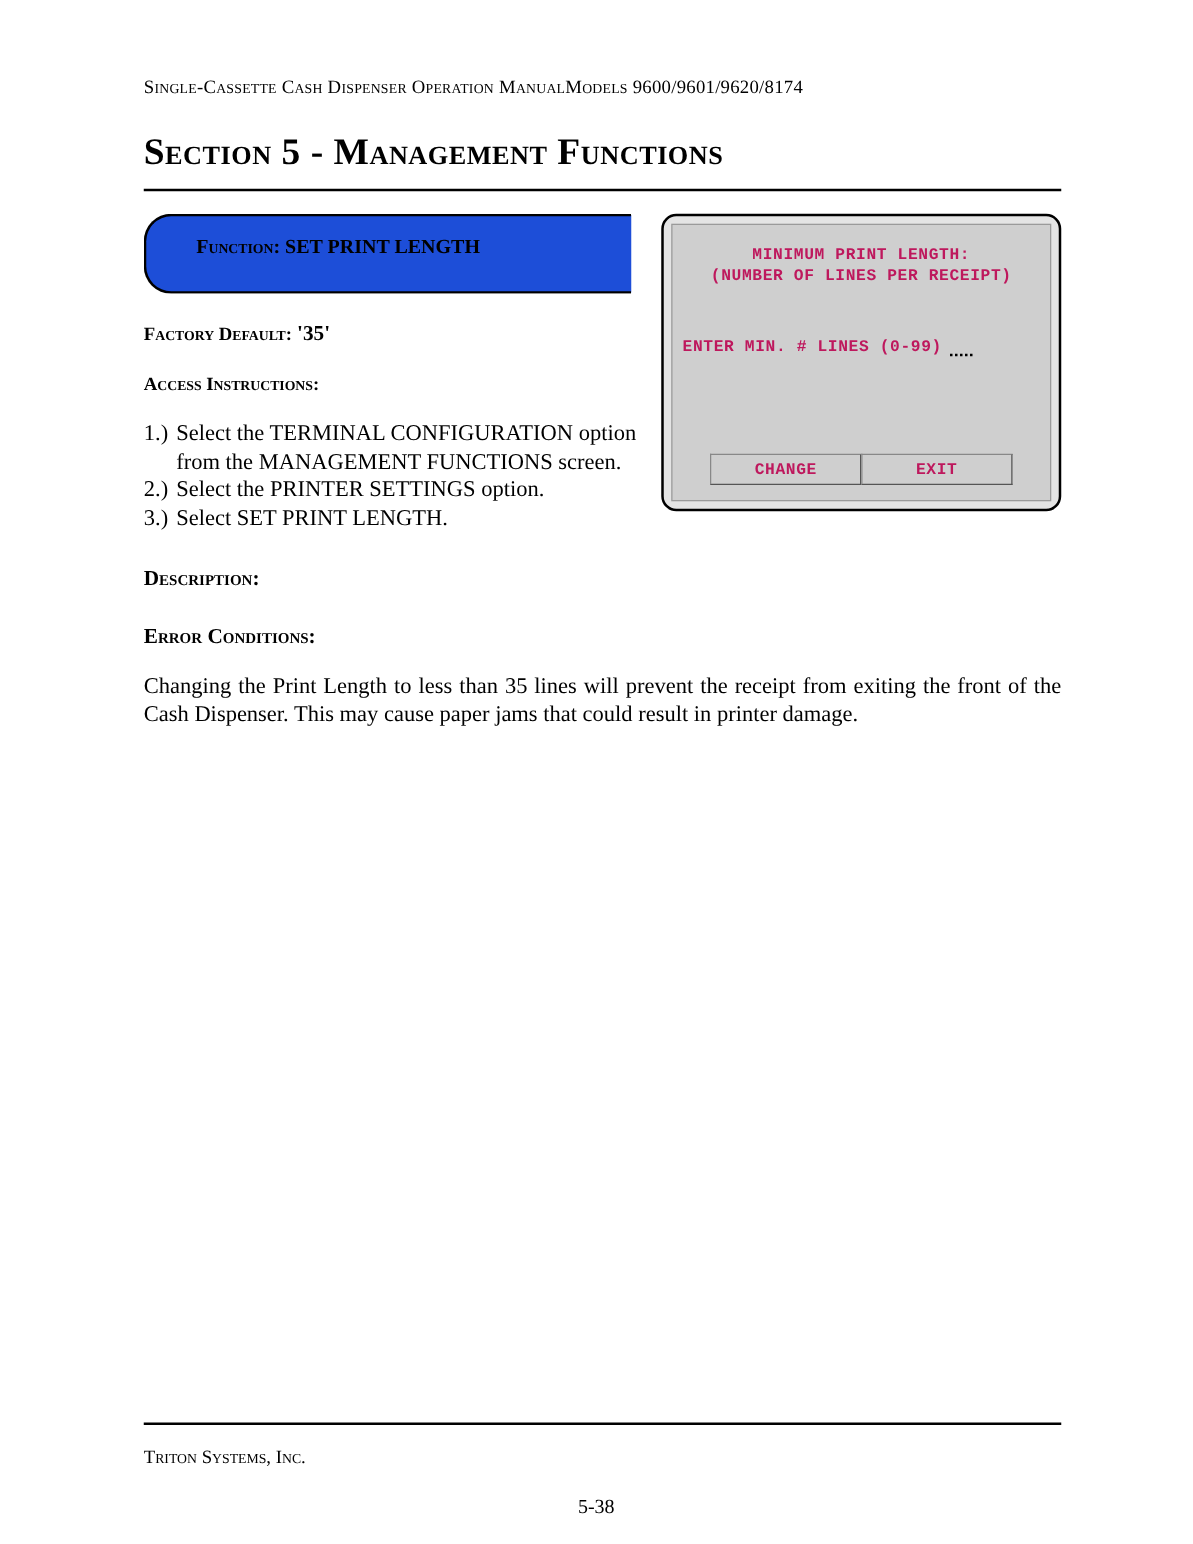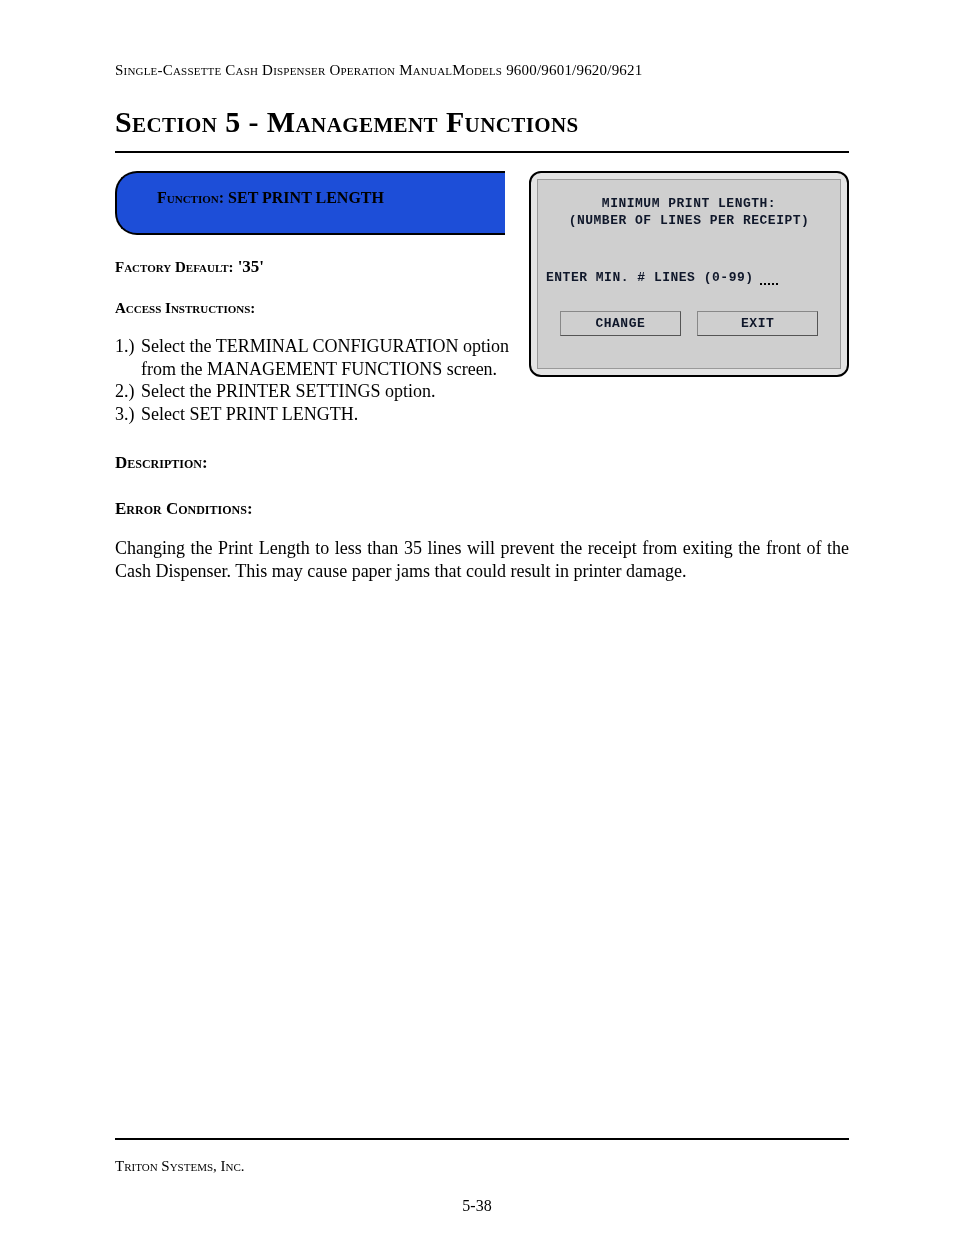--- a/index.html
+++ b/index.html
@@ -104,21 +104,21 @@
     background: #e4e4e4;
   }
   .screen-inner {
     border: 1px solid #9a9a9a;
     background: #cfcfcf;
     padding: 14px 8px 12px 8px;
     font-family: "Courier New", Courier, monospace;
     font-weight: bold;
     font-size: 13px;
     text-align: center;
-    color: #0f172a;
+    color: #be185d;
     letter-spacing: 0.5px;
     position: relative;
     min-height: 190px;
     box-sizing: border-box;
   }
   .screen-line1 { margin-top: 2px; }
   .screen-line2 { margin-top: 2px; }
   .input-row {
     display: flex;
     justify-content: flex-start;
@@ -127,22 +127,22 @@
     gap: 6px;
   }
   .underline-slot {
     display: inline-block;
     width: 18px;
     border-bottom: 2px dotted #000;
     height: 10px;
   }
   .screen-buttons {
     display: flex;
-    justify-content: space-between;
-    margin-top: 26px;
+    justify-content: center;
+    margin-top: 78px;
     padding: 0 14px;
   }
   .screen-btn {
     flex: 0 0 46%;
     text-align: center;
     border-top: 1px solid #888;
     border-left: 1px solid #888;
     border-right: 1px solid #555;
     border-bottom: 1px solid #555;
     padding: 4px 0;
@@ -190,21 +190,21 @@
     bottom: 20px;
   }
 </style>
 </head>
 <body>
 
 <div class="page">
 
   <div class="top-header">
     <span>Single-Cassette Cash Dispenser Operation Manual</span>
-    <span>Models 9600/9601/9620/9621</span>
+    <span>Models 9600/9601/9620/8174</span>
   </div>
 
   <div class="section-title">Section 5 - Management Functions</div>
   <hr class="title-rule">
 
   <div class="content-row">
 
     <div class="left-col">
       <div class="func-tab-wrap">
         <div class="func-tab">

